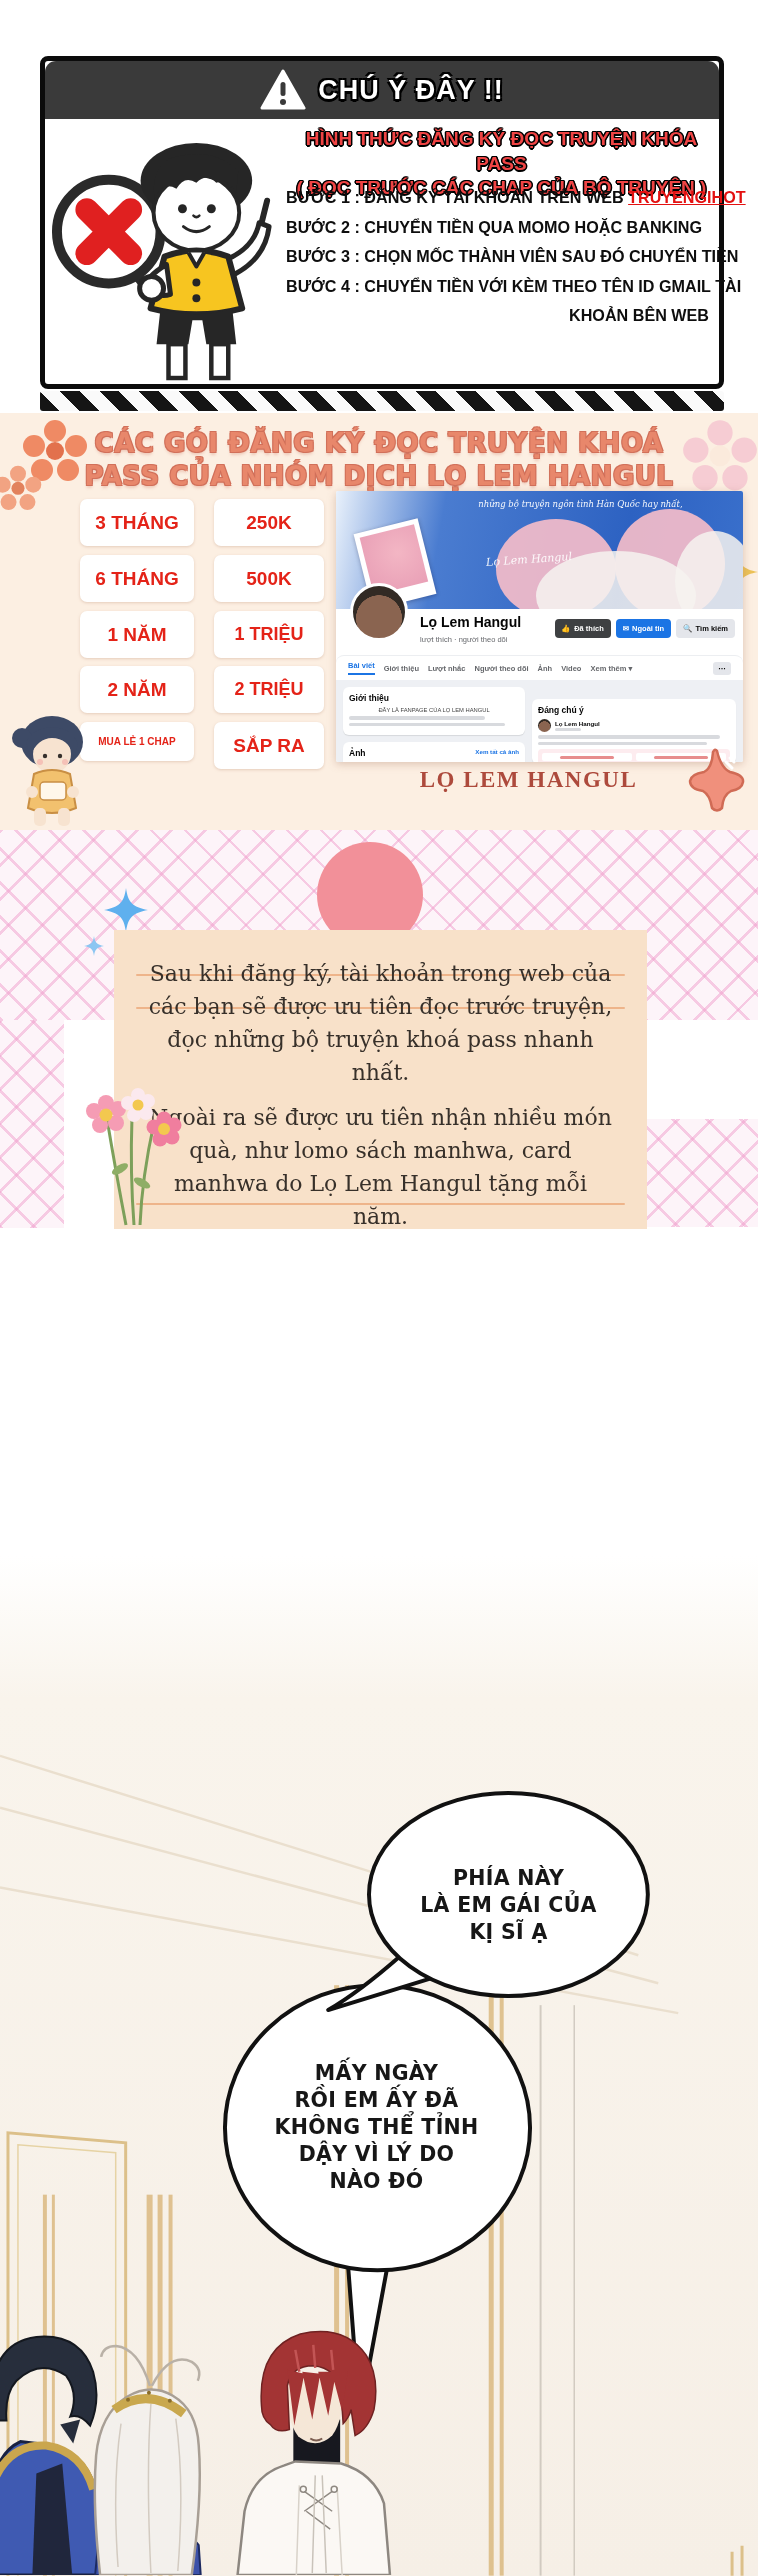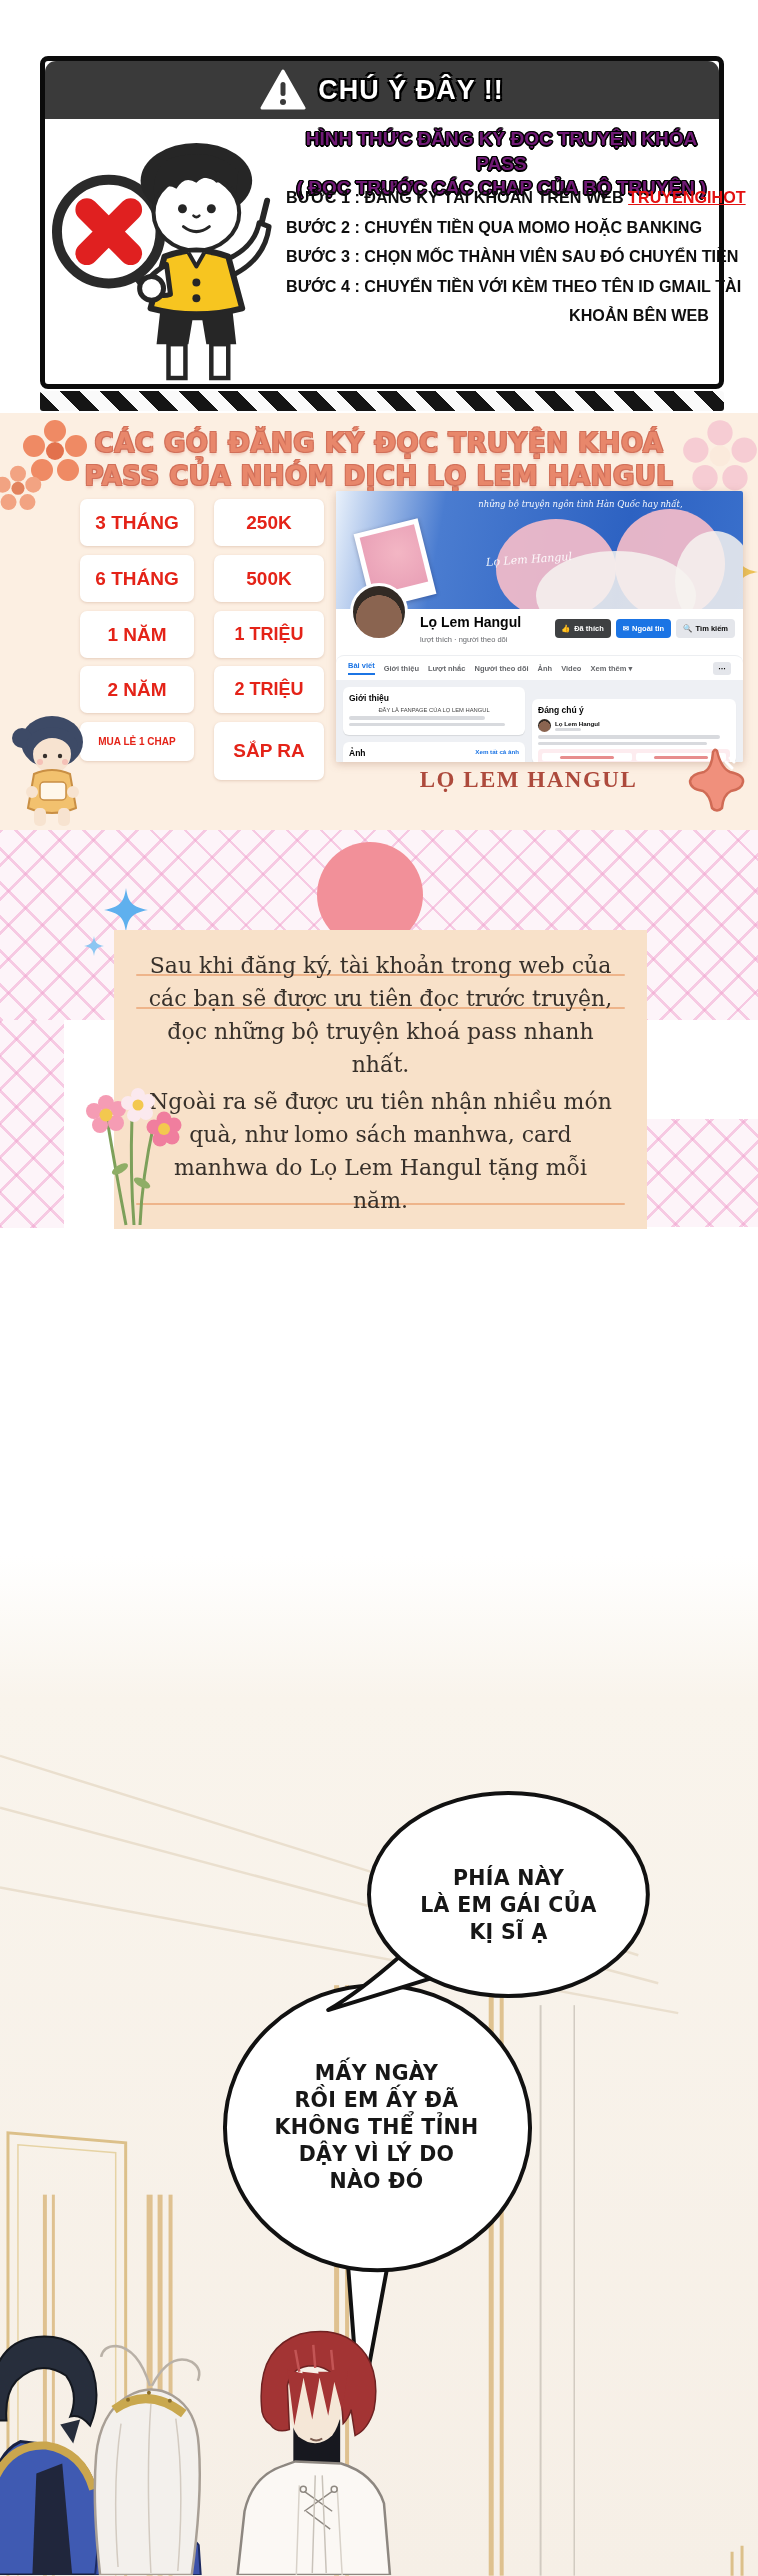--- a/index.html
+++ b/index.html
@@ -8,21 +8,21 @@
   .abs{position:absolute;}
 
   
   .notice{left:40px;top:56px;width:684px;height:333px;background:#fff;border:5px solid #0b0b0b;
           border-radius:8px;box-sizing:border-box;}
   .notice-head{position:absolute;left:0;top:0;right:0;height:58px;background:#3a3a3a;
                border-radius:11px 11px 0 0;display:flex;align-items:center;justify-content:center;gap:12px;}
   .notice-title{font-family:"Liberation Sans",sans-serif;font-weight:900;font-size:27px;color:#fff;
                 letter-spacing:1px;text-shadow:-2px -2px 0 #000,2px -2px 0 #000,-2px 2px 0 #000,2px 2px 0 #000,0 3px 0 #000;}
   .red-sub{left:247px;top:66px;right:8px;text-align:center;font-family:"Liberation Sans",sans-serif;
-           font-weight:800;font-size:19px;line-height:1.3;color:#701a75;
+           font-weight:800;font-size:19px;line-height:1.3;color:#ef4444;
            text-shadow:-1.5px 0 0 #000,1.5px 0 0 #000,0 -1.5px 0 #000,0 1.5px 0 #000,-1px -1px 0 #000,1px 1px 0 #000,1px -1px 0 #000,-1px 1px 0 #000;}
   .steps{left:241px;top:124px;right:10px;font-family:"Liberation Sans",sans-serif;font-weight:800;
          font-size:17px;color:#0e0e0e;line-height:1.5;}
   .step{transform:scaleX(.95);transform-origin:left;margin-bottom:4px;white-space:nowrap;}
   .step .lnk{color:#e31111;text-decoration:underline;}
   .step-b{text-align:right;transform:scaleX(.95);transform-origin:right;}
 
   .band{left:40px;top:391px;width:684px;height:20px;border-radius:3px;
         background:repeating-linear-gradient(45deg,#151515 0 14px,#fafafa 14px 28px);}
 
@@ -83,21 +83,21 @@
         font-weight:700;font-size:23px;color:#ad4a3c;letter-spacing:1.5px;line-height:1.35;}
 
   
   .ben{left:0;top:830px;width:758px;height:397px;background:#fff;}
   .lat{background-color:#fdf4f9;background-image:
        repeating-linear-gradient(45deg,rgba(240,160,205,.5) 0 2.5px,transparent 2.5px 24px),
        repeating-linear-gradient(135deg,rgba(240,160,205,.5) 0 2.5px,transparent 2.5px 24px);}
   .circle-pink{left:317px;top:12px;width:106px;height:106px;border-radius:50%;background:#f29099;}
   .tbox{left:114px;top:100px;width:533px;height:299px;background:#f8e1c9;box-sizing:border-box;padding-top:15px;
         text-align:center;font-family:"DejaVu Serif",serif;font-size:22px;line-height:33px;color:#37302a;}
-  .tbox p{margin:4px;white-space:pre-line;}
+  .tbox p{margin:12px;white-space:pre-line;}
   .tstroke{position:absolute;left:22px;right:22px;height:2px;background:#ecab7f;border-radius:2px;opacity:.85;}
 
   
   .comic{left:0;top:1556px;width:758px;height:1020px;
          background:linear-gradient(#ffffff 0%,#f9f4ec 14%,#f6efe6 100%);}
   .btxt{position:absolute;text-align:center;font-weight:800;font-size:20.5px;line-height:1.32;
         color:#171717;white-space:pre-line;letter-spacing:0.3px;}
 </style>
 </head>
 <body>
@@ -190,21 +190,21 @@
   <div class="pbox" style="left:80px;top:86px;width:114px;height:47px;">3 THÁNG</div>
   <div class="pbox" style="left:80px;top:142px;width:114px;height:47px;">6 THÁNG</div>
   <div class="pbox" style="left:80px;top:198px;width:114px;height:47px;">1 NĂM</div>
   <div class="pbox" style="left:80px;top:253px;width:114px;height:47px;">2 NĂM</div>
   <div class="pbox" style="left:80px;top:309px;width:114px;height:39px;font-size:10px;">MUA LẺ 1 CHAP</div>
 
   <div class="pbox" style="left:214px;top:86px;width:110px;height:47px;">250K</div>
   <div class="pbox" style="left:214px;top:142px;width:110px;height:47px;">500K</div>
   <div class="pbox" style="left:214px;top:198px;width:110px;height:47px;font-size:18px;">1 TRIỆU</div>
   <div class="pbox" style="left:214px;top:253px;width:110px;height:47px;font-size:18px;">2 TRIỆU</div>
-  <div class="pbox" style="left:214px;top:309px;width:110px;height:58px;">SẮP RA</div>
+  <div class="pbox" style="left:214px;top:309px;width:110px;height:47px;">SẮP RA</div>
 
   <div class="abs fbshot">
     <div class="fb-cover">
       <div class="cov-blob" style="left:160px;top:28px;width:120px;height:100px;"></div>
       <div class="cov-blob" style="left:279px;top:18px;width:110px;height:110px;"></div>
       <div class="cov-white" style="left:200px;top:60px;width:160px;height:90px;"></div>
       <div class="cov-white" style="left:339px;top:40px;width:80px;height:100px;"></div>
       <div class="cov-blob" style="left:36px;top:44px;width:44px;height:52px;"></div>
       <div class="polaroid">
           <div class="polaroid-in"></div>

